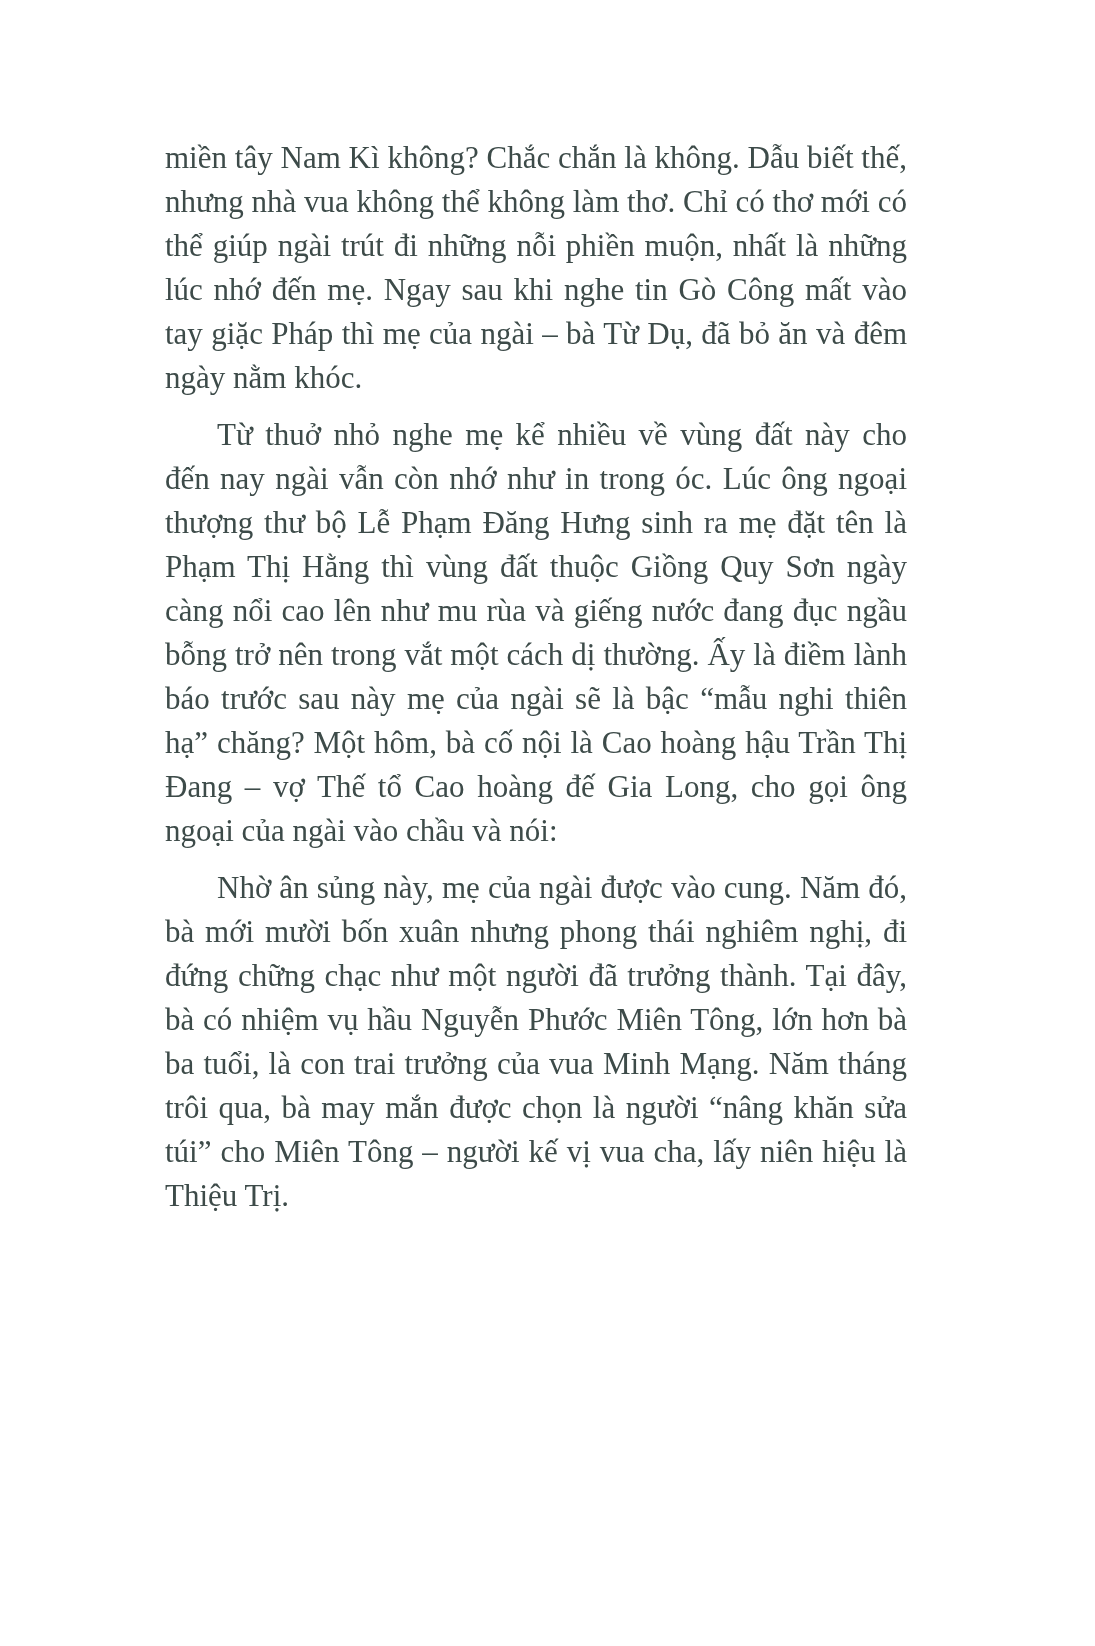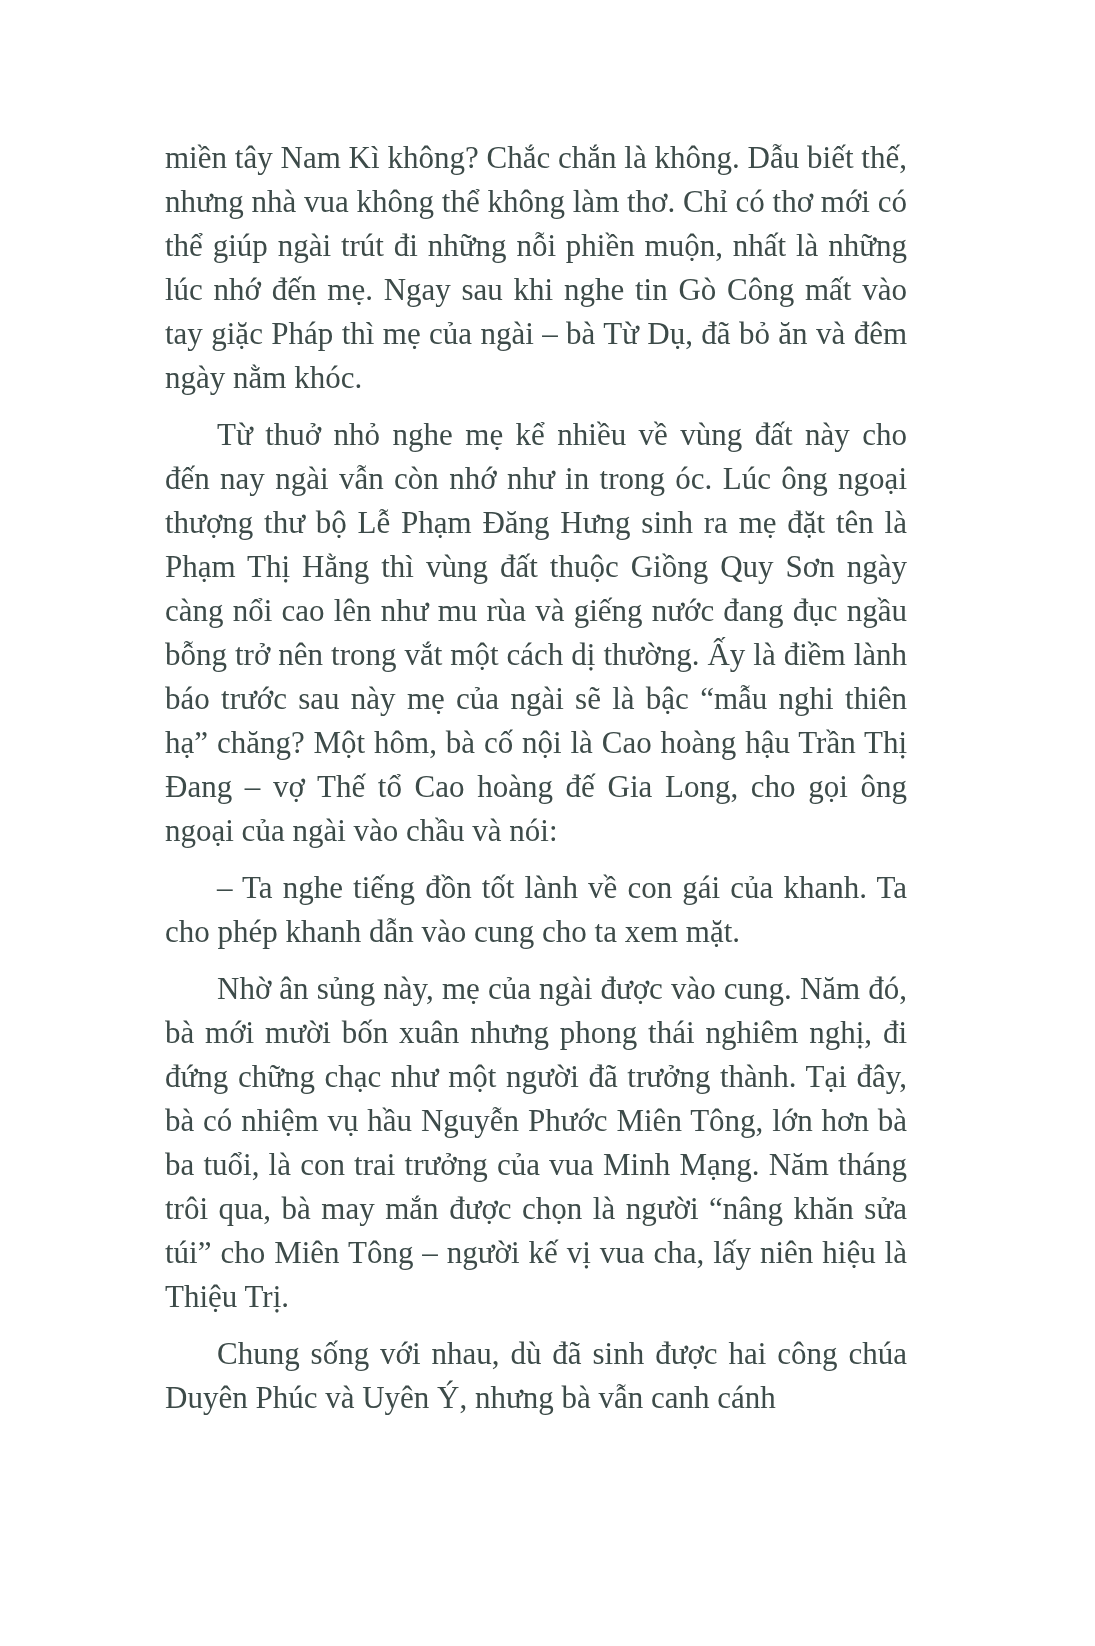--- a/index.html
+++ b/index.html
@@ -51,17 +51,15 @@
     letter-spacing: 1px;
   }
 </style>
 </head>
 <body>
 
 <div class="page">
   <div class="text-block">
     <p class="para no-indent">miền tây Nam Kì không? Chắc chắn là không. Dẫu biết thế, nhưng nhà vua không thể không làm thơ. Chỉ có thơ mới có thể giúp ngài trút đi những nỗi phiền muộn, nhất là những lúc nhớ đến mẹ. Ngay sau khi nghe tin Gò Công mất vào tay giặc Pháp thì mẹ của ngài – bà Từ Dụ, đã bỏ ăn và đêm ngày nằm khóc.</p>
     <p class="para">Từ thuở nhỏ nghe mẹ kể nhiều về vùng đất này cho đến nay ngài vẫn còn nhớ như in trong óc. Lúc ông ngoại thượng thư bộ Lễ Phạm Đăng Hưng sinh ra mẹ đặt tên là Phạm Thị Hằng thì vùng đất thuộc Giồng Quy Sơn ngày càng nổi cao lên như mu rùa và giếng nước đang đục ngầu bỗng trở nên trong vắt một cách dị thường. Ấy là điềm lành báo trước sau này mẹ của ngài sẽ là bậc “mẫu nghi thiên hạ” chăng? Một hôm, bà cố nội là Cao hoàng hậu Trần Thị Đang – vợ Thế tổ Cao hoàng đế Gia Long, cho gọi ông ngoại của ngài vào chầu và nói:</p>
-    <p class="para">– Ta nghe tiếng đồn tốt lành về con gái của khanh. Ta cho phép khanh dẫn vào cung cho ta xem mặt.</p>
     <p class="para">Nhờ ân sủng này, mẹ của ngài được vào cung. Năm đó, bà mới mười bốn xuân nhưng phong thái nghiêm nghị, đi đứng chững chạc như một người đã trưởng thành. Tại đây, bà có nhiệm vụ hầu Nguyễn Phước Miên Tông, lớn hơn bà ba tuổi, là con trai trưởng của vua Minh Mạng. Năm tháng trôi qua, bà may mắn được chọn là người “nâng khăn sửa túi” cho Miên Tông – người kế vị vua cha, lấy niên hiệu là Thiệu Trị.</p>
-    <p class="para">Chung sống với nhau, dù đã sinh được hai công chúa Duyên Phúc và Uyên Ý, nhưng bà vẫn canh cánh</p>
   </div>
 </div>
 
 </body></html>

